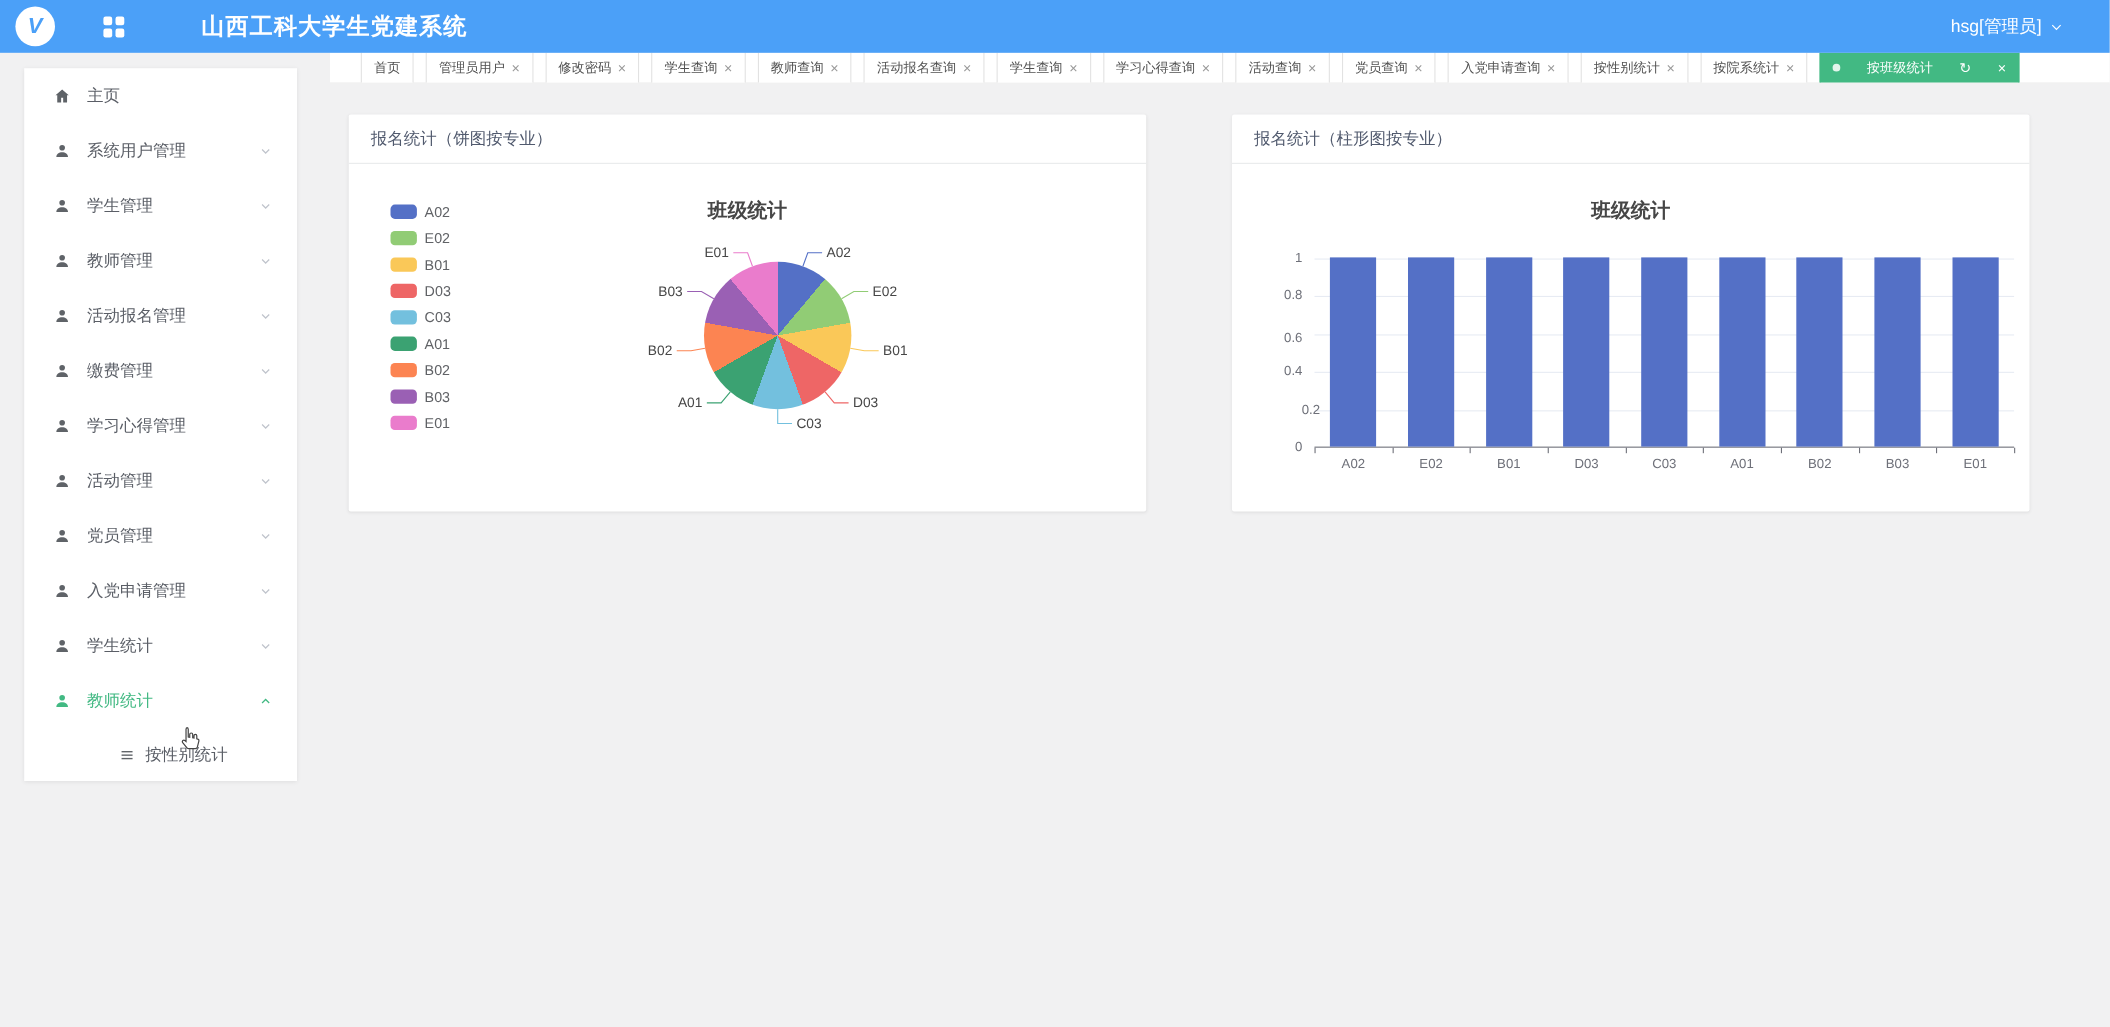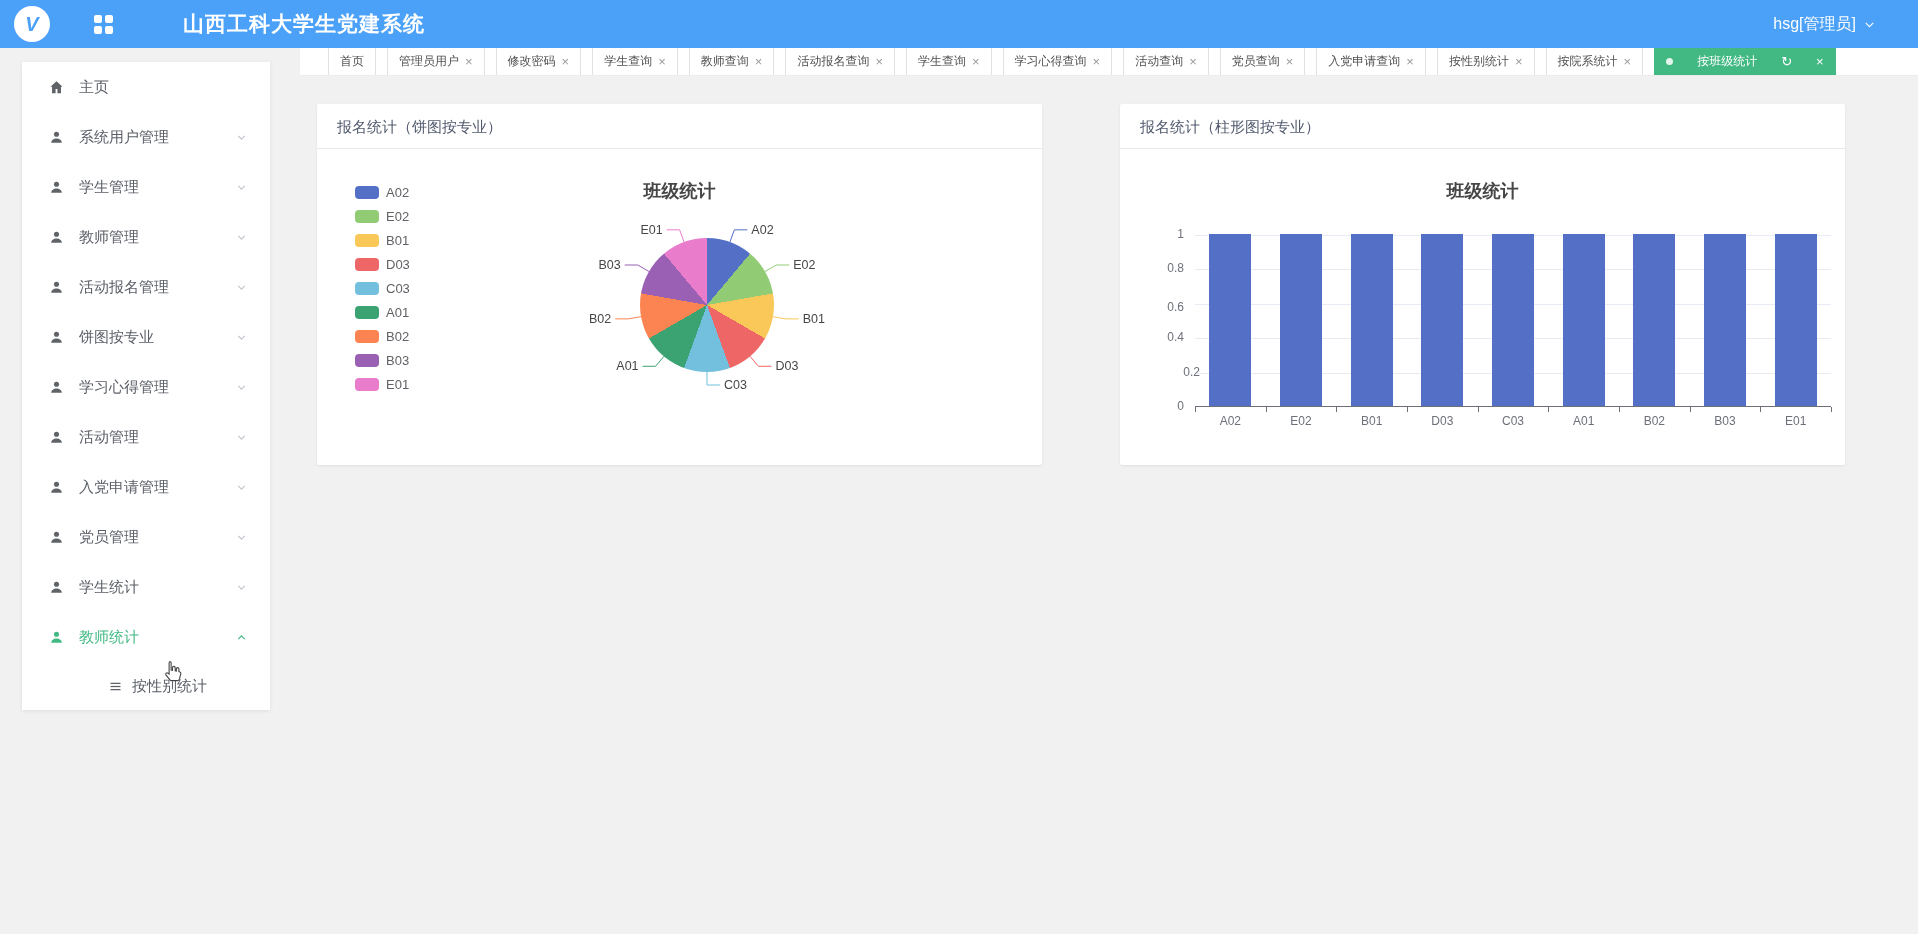--- a/index.html
+++ b/index.html
@@ -224,21 +224,21 @@
         <svg viewBox="0 0 24 24" class="chev down">
           <polyline points="6,9 12,15 18,9" stroke-width="2"></polyline>
         </svg>
       </span>
     </div>
     <div class="menu-item">
       <span class="mi-icon"><svg viewBox="0 0 24 24">
           <circle cx="12" cy="7.5" r="3.6"></circle>
           <path d="M4.5 19.5c0-4 3.4-6.2 7.5-6.2s7.5 2.2 7.5 6.2z"></path>
         </svg></span>
-      <span class="mi-label">饼图按专业</span>
+      <span class="mi-label">缴费管理</span>
       <span class="mi-chev">
         <svg viewBox="0 0 24 24" class="chev down">
           <polyline points="6,9 12,15 18,9" stroke-width="2"></polyline>
         </svg>
       </span>
     </div>
     <div class="menu-item">
       <span class="mi-icon"><svg viewBox="0 0 24 24">
           <circle cx="12" cy="7.5" r="3.6"></circle>
           <path d="M4.5 19.5c0-4 3.4-6.2 7.5-6.2s7.5 2.2 7.5 6.2z"></path>
@@ -260,33 +260,33 @@
         <svg viewBox="0 0 24 24" class="chev down">
           <polyline points="6,9 12,15 18,9" stroke-width="2"></polyline>
         </svg>
       </span>
     </div>
     <div class="menu-item">
       <span class="mi-icon"><svg viewBox="0 0 24 24">
           <circle cx="12" cy="7.5" r="3.6"></circle>
           <path d="M4.5 19.5c0-4 3.4-6.2 7.5-6.2s7.5 2.2 7.5 6.2z"></path>
         </svg></span>
+      <span class="mi-label">党员管理</span>
+      <span class="mi-chev">
+        <svg viewBox="0 0 24 24" class="chev down">
+          <polyline points="6,9 12,15 18,9" stroke-width="2"></polyline>
+        </svg>
+      </span>
+    </div>
+    <div class="menu-item">
+      <span class="mi-icon"><svg viewBox="0 0 24 24">
+          <circle cx="12" cy="7.5" r="3.6"></circle>
+          <path d="M4.5 19.5c0-4 3.4-6.2 7.5-6.2s7.5 2.2 7.5 6.2z"></path>
+        </svg></span>
       <span class="mi-label">入党申请管理</span>
-      <span class="mi-chev">
-        <svg viewBox="0 0 24 24" class="chev down">
-          <polyline points="6,9 12,15 18,9" stroke-width="2"></polyline>
-        </svg>
-      </span>
-    </div>
-    <div class="menu-item">
-      <span class="mi-icon"><svg viewBox="0 0 24 24">
-          <circle cx="12" cy="7.5" r="3.6"></circle>
-          <path d="M4.5 19.5c0-4 3.4-6.2 7.5-6.2s7.5 2.2 7.5 6.2z"></path>
-        </svg></span>
-      <span class="mi-label">党员管理</span>
       <span class="mi-chev">
         <svg viewBox="0 0 24 24" class="chev down">
           <polyline points="6,9 12,15 18,9" stroke-width="2"></polyline>
         </svg>
       </span>
     </div>
     <div class="menu-item">
       <span class="mi-icon"><svg viewBox="0 0 24 24">
           <circle cx="12" cy="7.5" r="3.6"></circle>
           <path d="M4.5 19.5c0-4 3.4-6.2 7.5-6.2s7.5 2.2 7.5 6.2z"></path>

